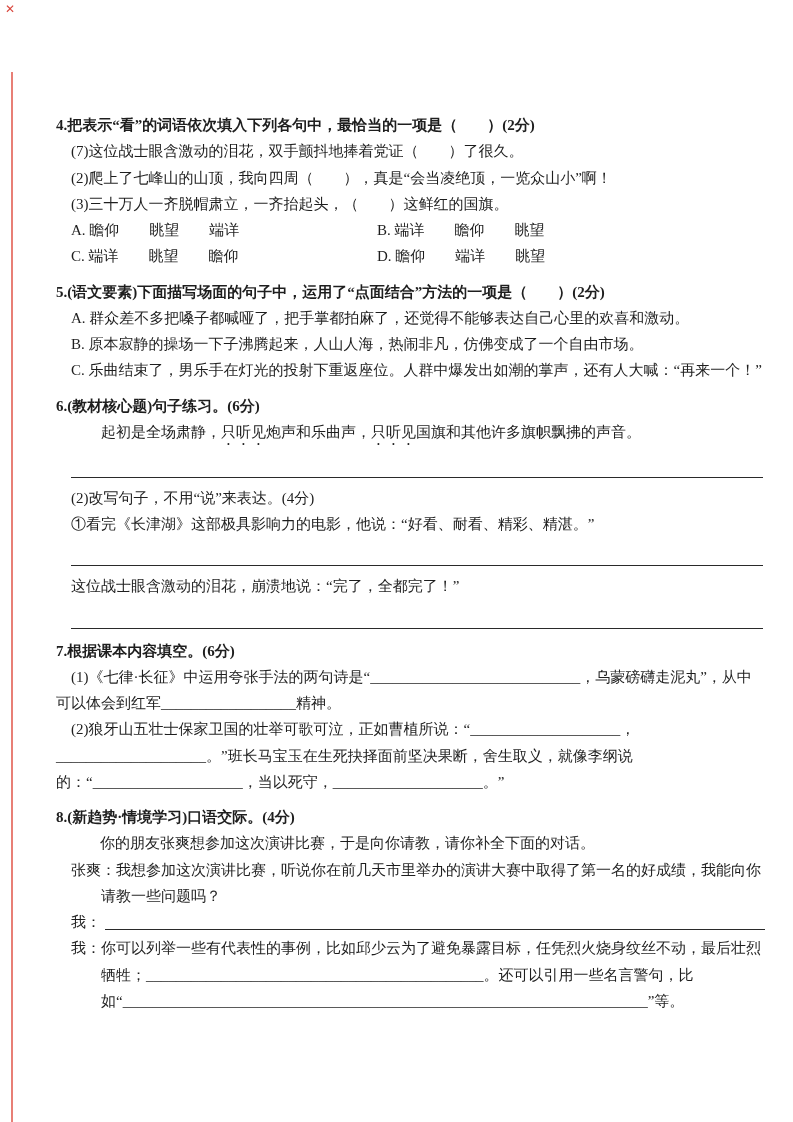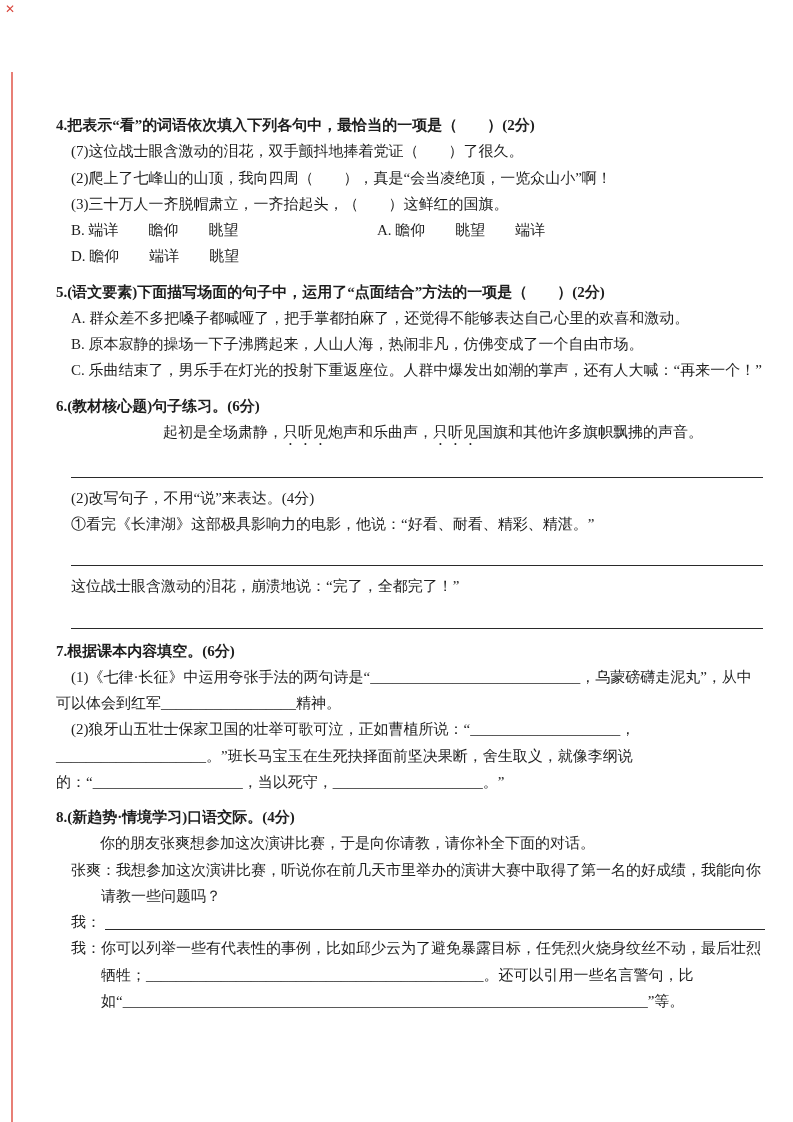--- a/index.html
+++ b/index.html
@@ -15,21 +15,21 @@
     background:rgba(224,84,72,.75);
   }
   .corner-mark {
     position:absolute; left:5px; top:3px; color:#d9453c; font-size:12px; line-height:1;
   }
   .content { position:absolute; left:56px; top:112px; width:709px; }
   section.q { margin-bottom:9px; }
   .stem { font-weight:700; }
   .sub, .optline { padding-left:15px; }
   .options2 { display:grid; grid-template-columns:306px 1fr; padding-left:15px; }
-  .example { padding-left:45px;text-align:center; }
+  .example { padding-left:45px; }
   .dots {
     -webkit-text-emphasis:filled dot #1e1e1e;
     -webkit-text-emphasis-position:under;
     text-emphasis:filled dot #1e1e1e;
     text-emphasis-position:under right;
   }
   .fill-line {
     border-bottom:1px solid #2a2a2a; height:20px;
     margin:9px 2px 7px 15px;
   }
@@ -47,22 +47,23 @@
   <div class="margin-line"></div>
 
   <main class="content">
 
     <section class="q">
       <p class="stem"><span>4.</span><span>把表示“看”的词语依次填入下列各句中，最恰当的一项是（　　）(2分)</span></p>
       <p class="sub">(7)这位战士眼含激动的泪花，双手颤抖地捧着党证（　　）了很久。</p>
       <p class="sub">(2)爬上了七峰山的山顶，我向四周（　　），真是“会当凌绝顶，一览众山小”啊！</p>
       <p class="sub">(3)三十万人一齐脱帽肃立，一齐抬起头，（　　）这鲜红的国旗。</p>
       <div class="options2">
+        <span>A. 瞻仰　　眺望　　端详</span>
         <span>B. 端详　　瞻仰　　眺望</span>
-        <span>A. 瞻仰　　眺望　　端详</span>
+        <span>C. 端详　　眺望　　瞻仰</span>
         <span>D. 瞻仰　　端详　　眺望</span>
       </div>
     </section>
 
     <section class="q">
       <p class="stem"><span>5.</span><span>(语文要素)</span><span>下面描写场面的句子中，运用了“点面结合”方法的一项是（　　）(2分)</span></p>
       <p class="optline">A. 群众差不多把嗓子都喊哑了，把手掌都拍麻了，还觉得不能够表达自己心里的欢喜和激动。</p>
       <p class="optline">B. 原本寂静的操场一下子沸腾起来，人山人海，热闹非凡，仿佛变成了一个自由市场。</p>
       <p class="optline">C. 乐曲结束了，男乐手在灯光的投射下重返座位。人群中爆发出如潮的掌声，还有人大喊：“再来一个！”</p>
     </section>

